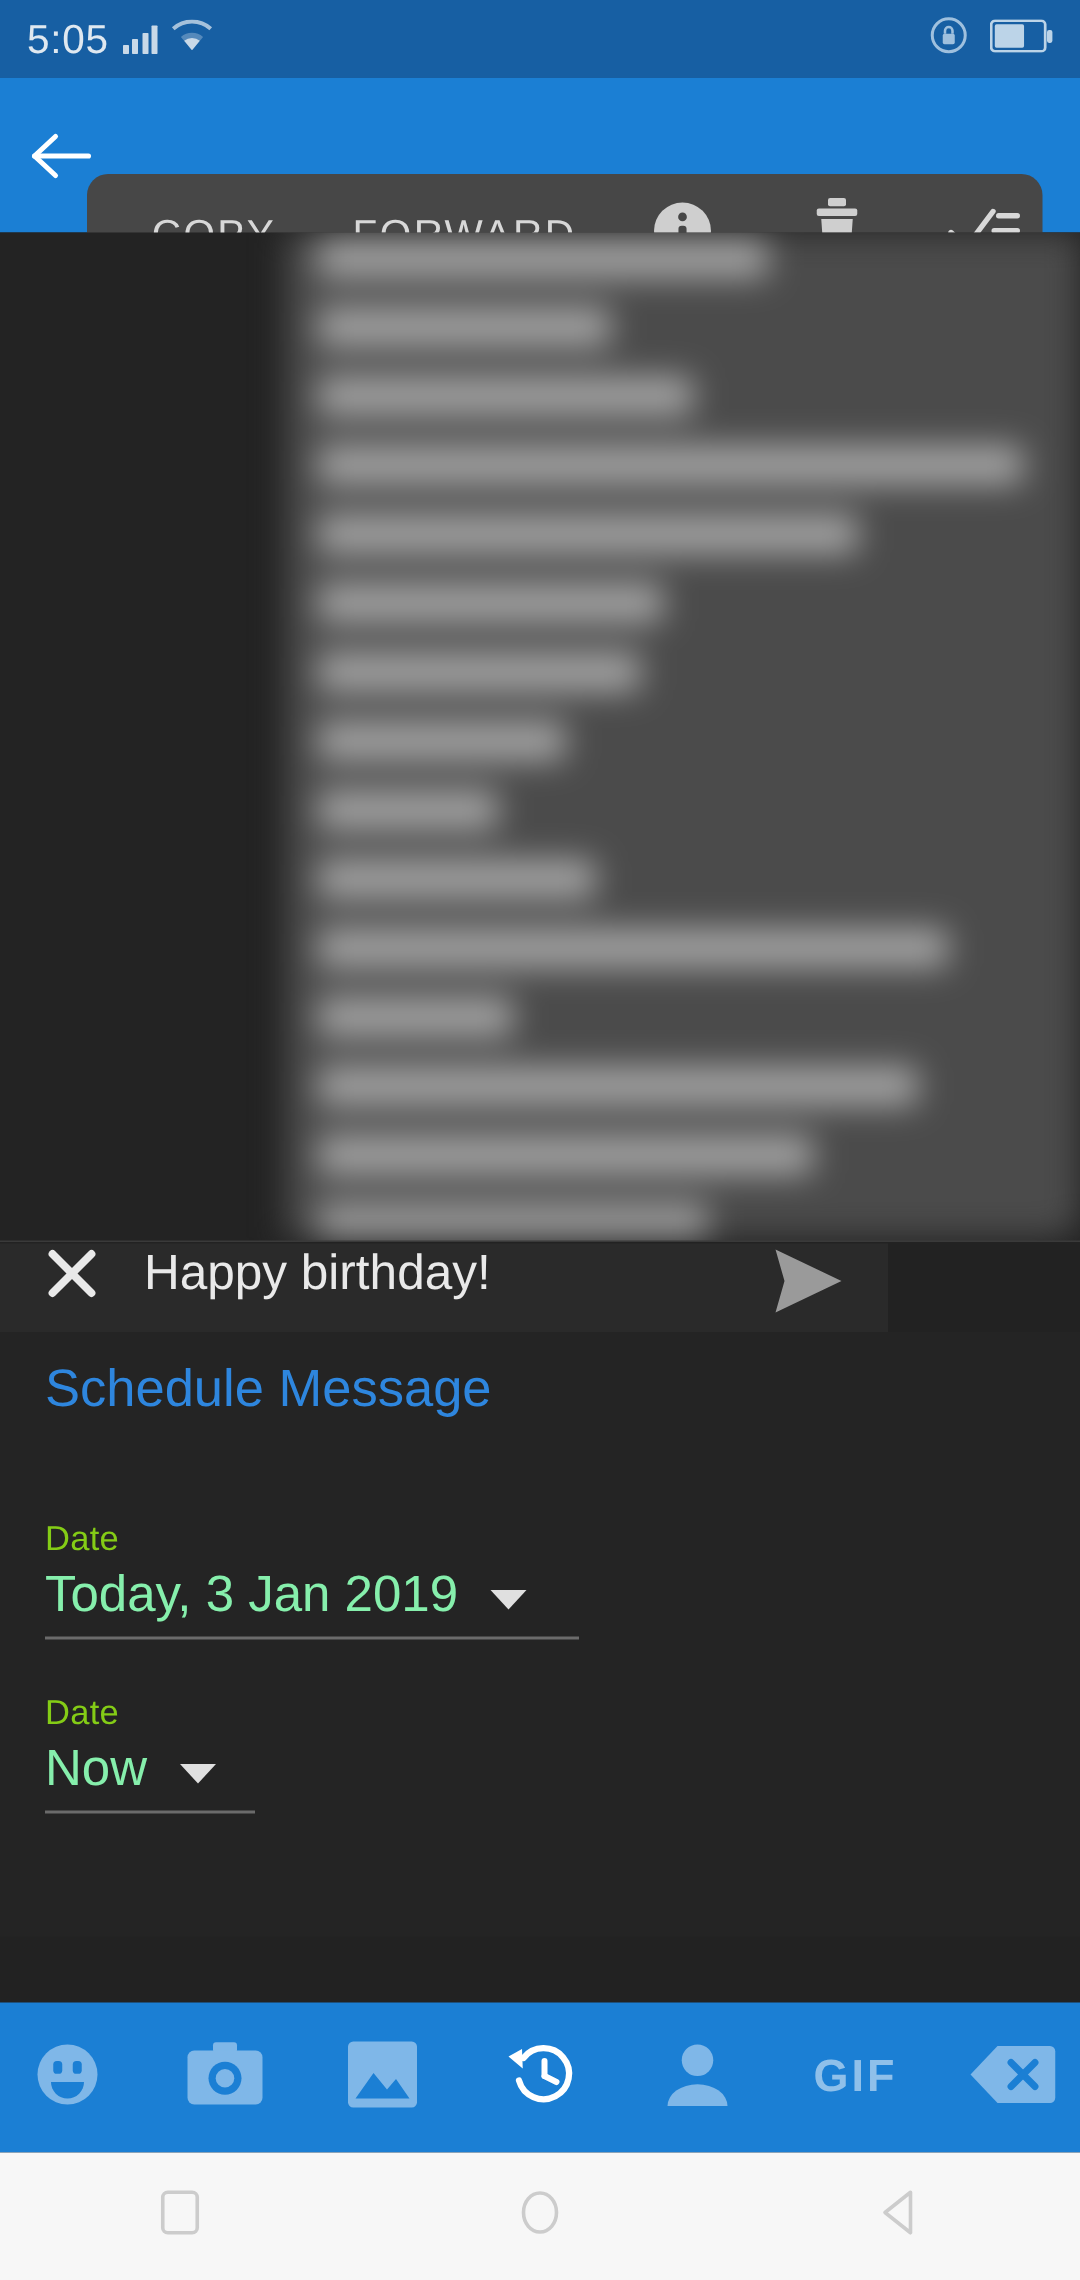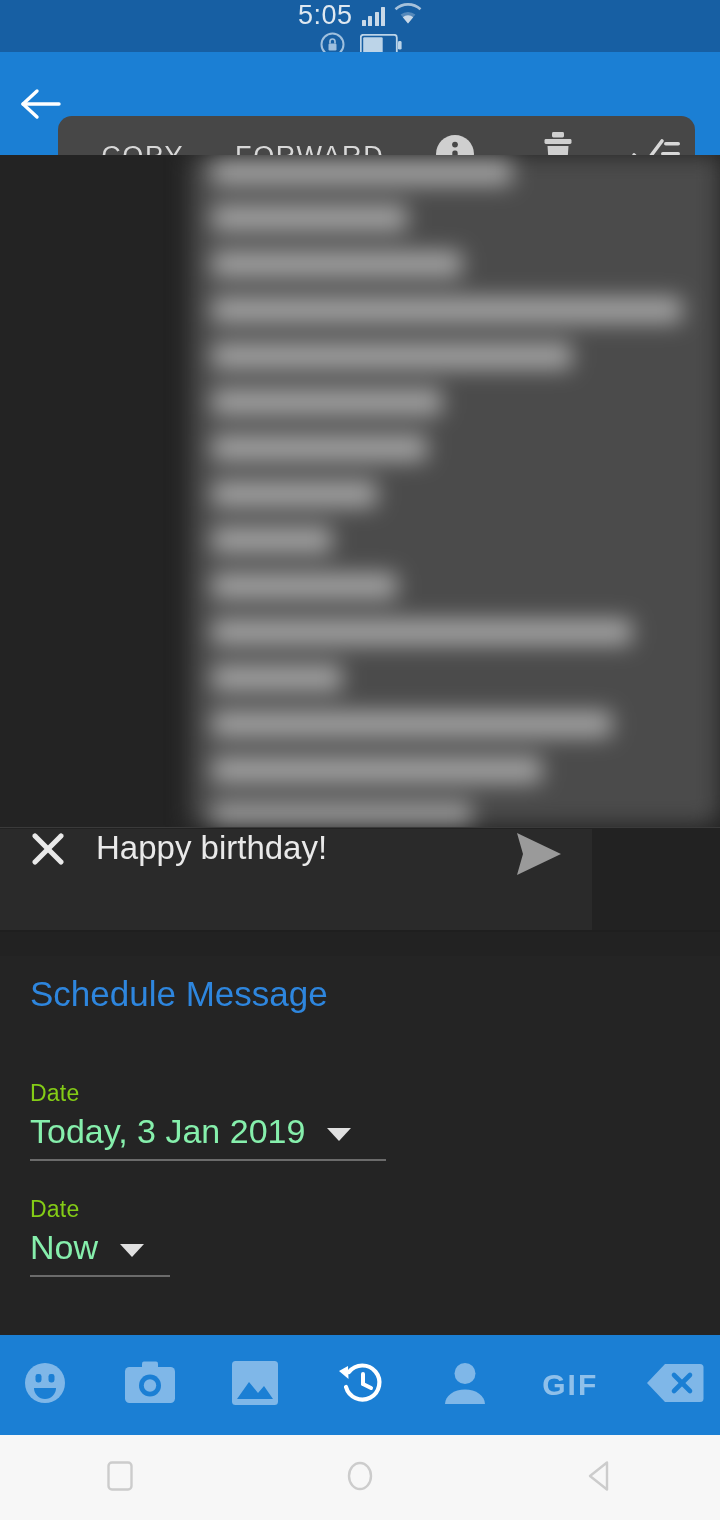--- a/index.html
+++ b/index.html
@@ -10,21 +10,20 @@
     overflow:hidden;
   }
   #screen { position:relative; width:720px; height:1520px; }
 
   
   .statusbar {
     position:absolute; top:0; left:0; width:720px; height:52px;
     background:#175FA3;
     display:flex; align-items:center; justify-content:space-between;
     padding:0 18px;
-    flex-direction:column;
   }
   .status-left { display:flex; align-items:center; gap:9px; }
   .status-time {
     color:#dfe8f0; font-size:27px; font-weight:400; letter-spacing:.5px;
   }
   .signal-bars { display:flex; align-items:flex-end; gap:2.5px; height:20px; }
   .signal-bars i { display:block; width:4px; background:#c9d9e8; border-radius:.5px; }
   .signal-bars i:nth-child(1){height:6px;}
   .signal-bars i:nth-child(2){height:10px;}
   .signal-bars i:nth-child(3){height:14px;}
@@ -106,21 +105,21 @@
   .compose-send {
     width:106px; display:flex; align-items:center; justify-content:center;
   }
   .compose-divider {
     position:absolute; left:0; bottom:0; width:720px; height:2px;
     background:#1f1f1f;
   }
 
   
   .schedule {
-    position:absolute; top:956px; left:0; width:720px; height:403px;
+    position:absolute; top:888px; left:0; width:720px; height:403px;
     background:#242424;
   }
   .schedule-title {
     position:absolute; left:30px; top:18px;
     color:#2e86de; font-size:35px; font-weight:400;
   }
   .field { position:absolute; left:30px; }
   .field.date { top:124px; }
   .field.time { top:240px; }
   .field-label {

